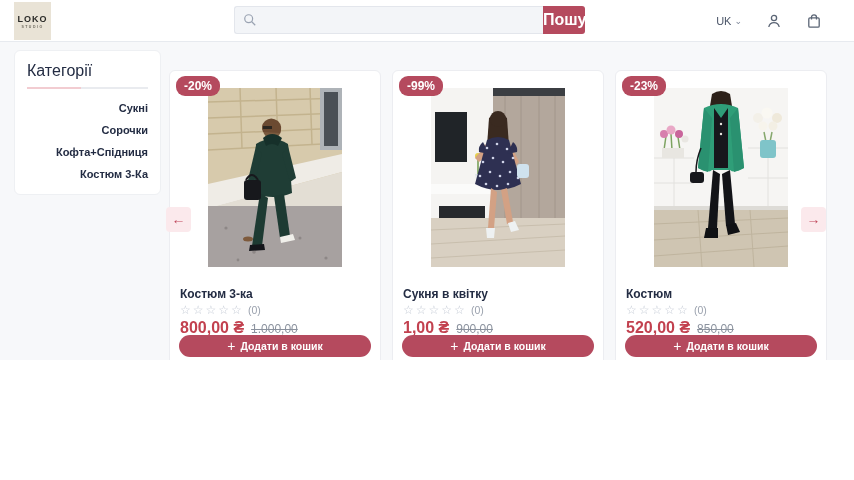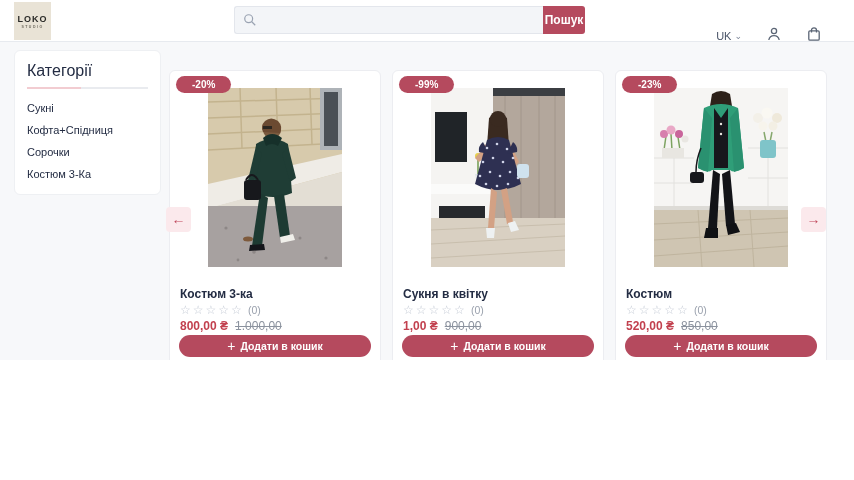--- a/index.html
+++ b/index.html
@@ -8,44 +8,44 @@
   .page { position:relative; width:854px; height:360px; background:#f7f8fa; overflow:hidden; }
 
   
   .header { position:absolute; top:0; left:0; width:854px; height:42px; background:#ffffff; border-bottom:1px solid #e7eaef; z-index:5; }
   .logo { position:absolute; top:2px; left:14px; width:37px; height:38px; background:#e9e3d6; display:flex; flex-direction:column; align-items:center; justify-content:center; cursor:pointer; }
   .logo-main { font-size:9px; font-weight:bold; letter-spacing:1px; color:#2b2b28; }
   .logo-sub { font-size:3.5px; font-weight:bold; letter-spacing:1.5px; color:#6c675c; margin-top:1px; }
   .search-wrap { position:absolute; top:6px; left:234px; width:351px; height:28px; display:flex; }
   .search-input { flex:1; height:28px; background:#f3f5f8; border:1px solid #e3e6ec; border-right:none; border-radius:3px 0 0 3px; padding-left:30px; font-size:11px; color:#3a4254; outline:none; }
   .search-icon { position:absolute; left:9px; top:7px; width:14px; height:14px; }
-  .search-btn { width:42px; height:28px; background:#b54a5e; color:#ffffff; font-size:12px; font-weight:bold; border:none; border-radius:0 3px 3px 0; cursor:pointer; font-family:"Liberation Sans", sans-serif; }
-  .header-right { position:absolute; right:32px; top:0; height:42px; display:flex; align-items:flex-end; gap:24px; }
+  .search-btn { width:42px; height:28px; background:#b54a5e; color:#ffffff; font-size:16px; font-weight:bold; border:none; border-radius:0 3px 3px 0; cursor:pointer; font-family:"Liberation Sans", sans-serif; }
+  .header-right { position:absolute; right:32px; top:0; height:42px; display:flex; align-items:center; gap:24px; }
   .lang { display:flex; align-items:center; gap:3px; font-size:11px; color:#4b5568; cursor:pointer; }
   .caret { font-size:9px; color:#7c8698; line-height:1; }
   .hicon { width:16px; height:16px; cursor:pointer; display:block; }
 
   
   .sidebar { position:absolute; left:14px; top:50px; width:147px; height:145px; background:#ffffff; border:1px solid #eef0f3; border-radius:6px; padding:11px 12px; }
   .sidebar-title { font-size:16px; font-weight:normal; color:#232c43; }
   .sidebar-divider { height:2px; margin:7px 0 8px 0; background:linear-gradient(to right, #f2ccd1 0%, #f2ccd1 45%, #e9ebef 45%, #e9ebef 100%); }
-  .sidebar-item { font-size:11px; font-weight:normal; color:#232c43; padding:5px 0 5px 0; cursor:pointer; }
+  .sidebar-item { font-size:11px; font-weight:bold; color:#232c43; padding:5px 0 5px 0; cursor:pointer;text-align:right; }
 
   
   .main-title { position:absolute; left:169px; top:44px; font-size:20px; font-weight:bold; color:#232c43; }
   .cards { position:absolute; left:169px; top:70px; display:flex; gap:11px; }
   .card { position:relative; width:212px; height:300px; background:#ffffff; border:1px solid #ecedf1; border-radius:6px; }
-  .badge { position:absolute; top:5px; left:6px; background:#b54a5e; color:#ffffff; font-size:10px; font-weight:bold; padding:3px 16px; border-radius:9px; z-index:2; }
+  .badge { position:absolute; top:5px; left:6px; background:#b54a5e; color:#ffffff; font-size:12px; font-weight:bold; padding:3px 8px; border-radius:9px; z-index:2; }
   .pimg { position:absolute; top:17px; left:38px; width:134px; height:179px; overflow:hidden; }
   .pimg svg { display:block; }
   .ptitle { position:absolute; top:216px; left:10px; right:10px; font-size:12px; font-weight:bold; color:#232c43; white-space:nowrap; overflow:hidden; }
   .prating { position:absolute; top:232px; left:10px; font-size:12px; color:#c6ccd6; letter-spacing:2px; }
   .pcount { position:absolute; top:233px; left:78px; font-size:10.5px; color:#9aa1ad; letter-spacing:0; }
   .pprice-row { position:absolute; top:248px; left:10px; display:flex; align-items:baseline; gap:7px; }
-  .pprice { font-size:12px; font-weight:bold; color:#c2414f; }
+  .pprice { font-size:16px; font-weight:bold; color:#c2414f; }
   .pold { font-size:12px; color:#8b929e; text-decoration:line-through; }
   .add-btn { position:absolute; left:9px; right:9px; bottom:12px; height:22px; background:#b54a5e; border:none; border-radius:11px; color:#ffffff; font-size:10.5px; font-weight:bold; display:flex; align-items:center; justify-content:center; gap:5px; cursor:pointer; font-family:"Liberation Sans", sans-serif; }
   .plus { font-size:14px; font-weight:normal; line-height:1; margin-top:-1px; }
 
   
   .arrow { position:absolute; width:25px; height:25px; background:#fbe9ec; border:none; border-radius:4px; color:#c0485c; font-size:14px; line-height:25px; text-align:center; cursor:pointer; z-index:6; padding:0; }
   .arrow-left { left:166px; top:207px; }
   .arrow-right { left:801px; top:207px; }
 
   
@@ -84,22 +84,22 @@
         <rect x="2.8" y="4.8" width="10.4" height="9.4" rx="1.2" fill="none" stroke="#5b6575" stroke-width="1.3"></rect>
         <path d="M5.5 6.5 V4.2 C5.5 2.8 6.6 1.8 8 1.8 C9.4 1.8 10.5 2.8 10.5 4.2 V6.5" fill="none" stroke="#5b6575" stroke-width="1.3"></path>
       </svg>
     </div>
   </div>
 
   <div class="sidebar">
     <div class="sidebar-title">Категорії</div>
     <div class="sidebar-divider"></div>
     <div class="sidebar-item">Сукні</div>
+    <div class="sidebar-item">Сорочки</div>
     <div class="sidebar-item">Кофта+Спідниця</div>
-    <div class="sidebar-item">Сорочки</div>
     <div class="sidebar-item">Костюм 3-Ка</div>
   </div>
 
 
   <div class="cards">
 
     <div class="card">
       <span class="badge">-20%</span>
       <div class="pimg">
         <svg width="134" height="179" viewBox="0 0 134 179">

